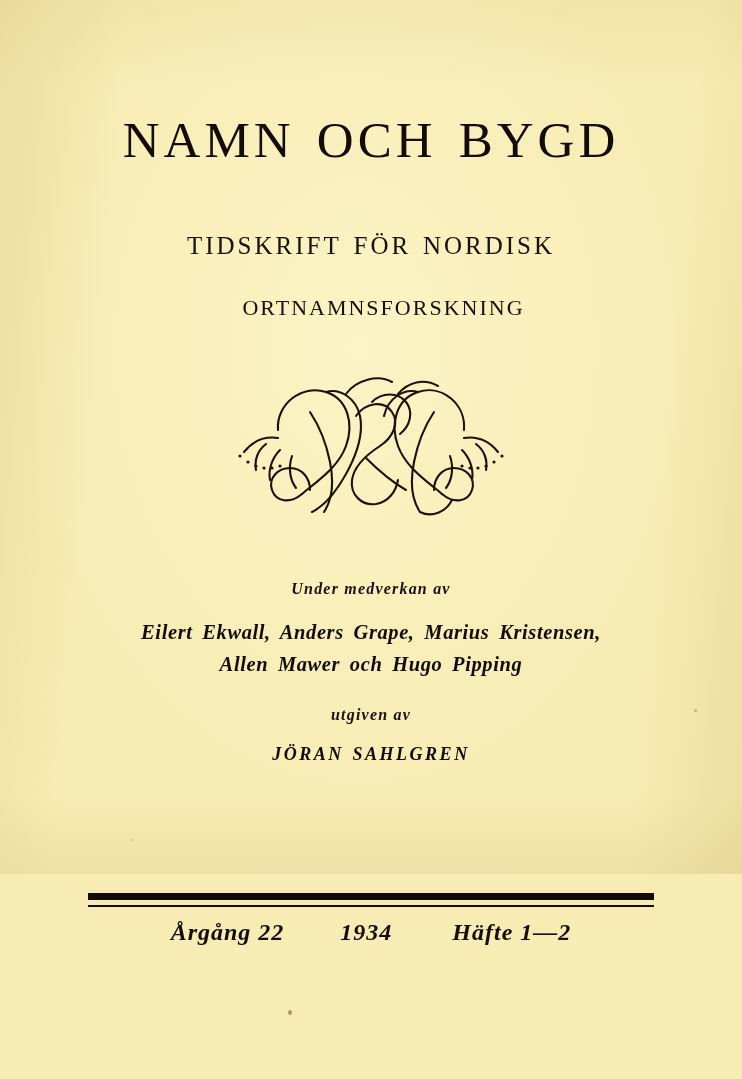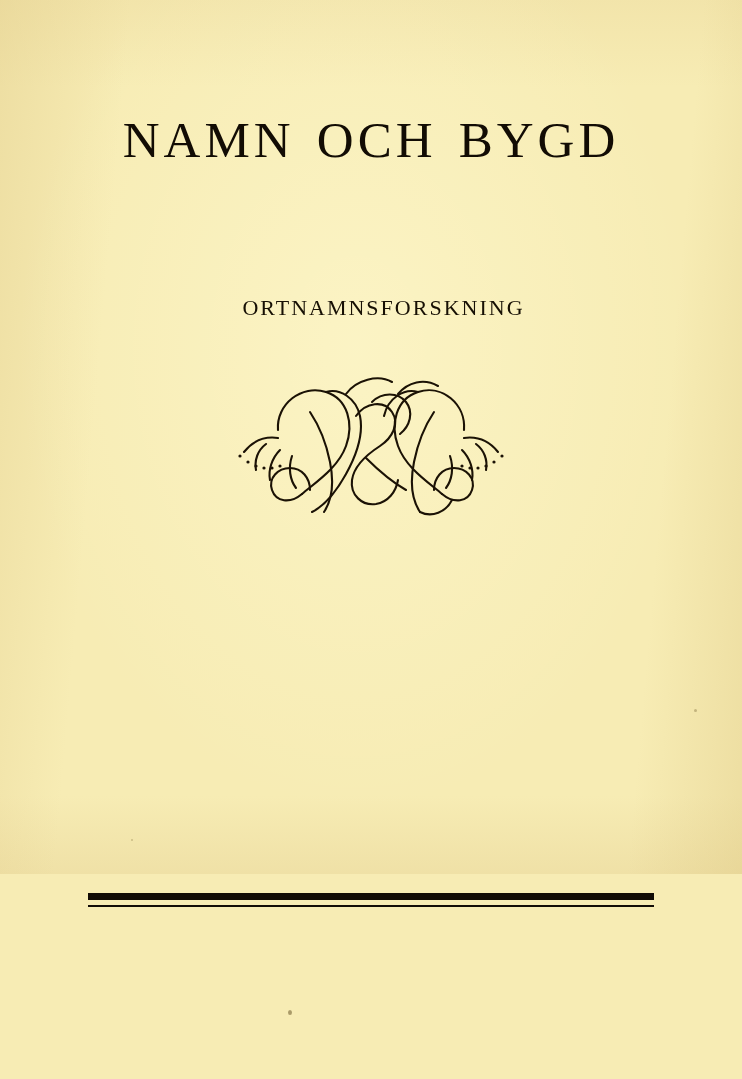--- a/index.html
+++ b/index.html
@@ -179,20 +179,21 @@
   .speck.s3 { left: 131px; top: 839px; width: 2px; height: 2px; opacity: 0.3; }
 </style>
 </head>
 <body>
 
 <div class="page">
   <div class="paper-shade"></div>
 
   <div class="title-main">Namn och Bygd</div>
 
+  <div class="subtitle-1">Tidskrift för nordisk</div>
   <div class="subtitle-2">ortnamnsforskning</div>
 
   <div class="ornament">
     <svg viewBox="0 0 330 175" width="330" height="175" xmlns="http://www.w3.org/2000/svg">
       <g fill="none" stroke="#1b1205" stroke-width="2.1" stroke-linecap="round" stroke-linejoin="round">
 
         <path d="M72 72 C70 46, 96 26, 120 34 C142 41, 148 66, 140 88 C132 110, 110 124, 96 136"></path>
         <path d="M96 136 C84 146, 70 144, 66 132 C62 120, 72 110, 84 110 C96 110, 104 120, 104 132"></path>
         <path d="M120 34 C134 30, 150 40, 154 58 C158 78, 150 98, 140 116 C130 134, 118 148, 106 154"></path>
         <path d="M104 54 C112 66, 120 84, 124 104 C128 124, 126 142, 118 154"></path>
@@ -230,21 +231,35 @@
         <circle cx="296" cy="98" r="1.6"></circle>
           <circle cx="288" cy="104" r="1.6"></circle>
         <circle cx="280" cy="108" r="1.6"></circle>
           <circle cx="272" cy="110" r="1.6"></circle>
         <circle cx="264" cy="110" r="1.6"></circle>
           <circle cx="256" cy="108" r="1.6"></circle>
       </g>
     </svg>
   </div>
 
+  <div class="credit-block">
+    <div class="credit-lead">Under medverkan av</div>
+    <div class="credit-names">Eilert Ekwall,  Anders Grape,  Marius Kristensen,</div>
+    <div class="credit-names" style="margin-top:4px;">Allen Mawer  och  Hugo Pipping</div>
+    <div class="credit-editor-lead">utgiven av</div>
+    <div class="credit-editor">Jöran Sahlgren</div>
+  </div>
 
   <div class="rule-thick"></div>
   <div class="rule-thin"></div>
 
+  <div class="footer-line">
+    <span>Årgång 22</span>
+    <span class="footer-gap-1"></span>
+    <span>1934</span>
+    <span class="footer-gap-2"></span>
+    <span>Häfte 1—2</span>
+  </div>
 
   <div class="speck s1"></div>
   <div class="speck s2"></div>
   <div class="speck s3"></div>
 </div>
 
 </body></html>

